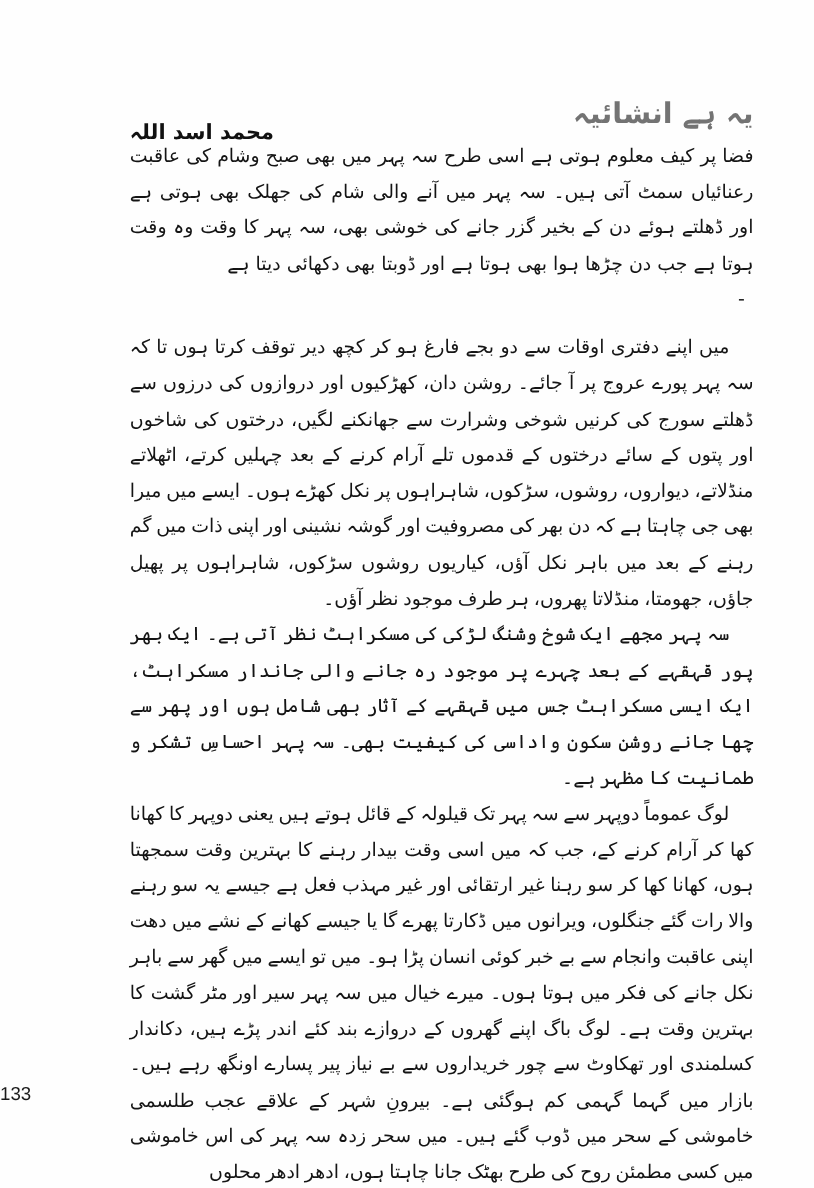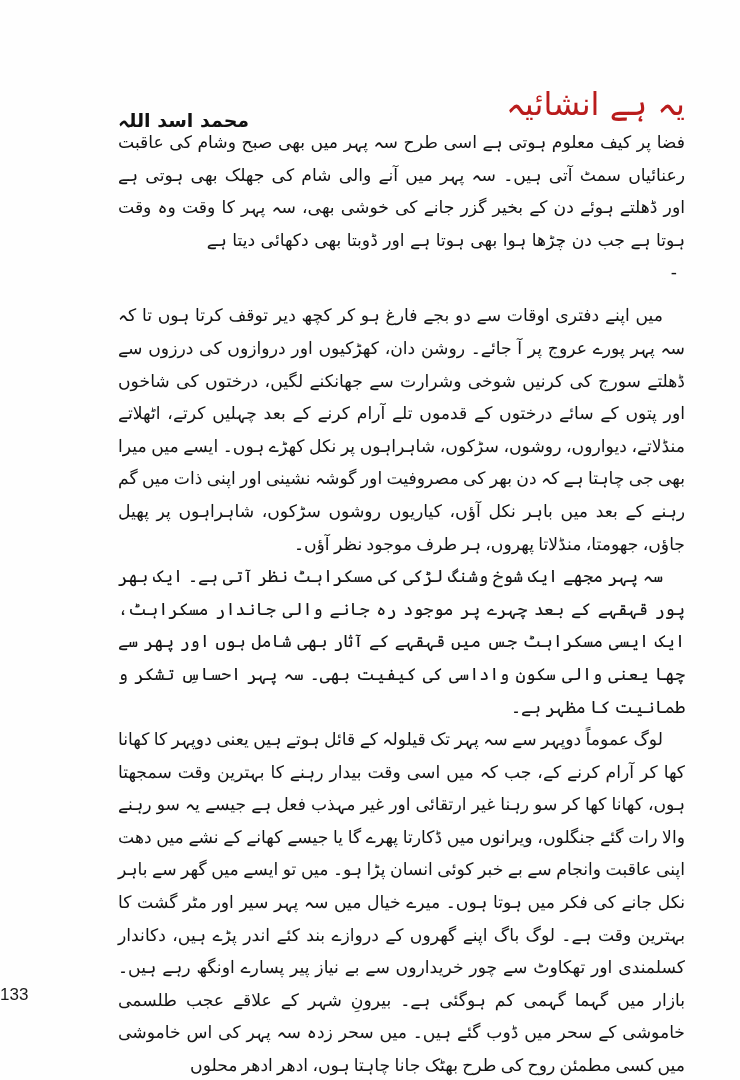--- a/index.html
+++ b/index.html
@@ -27,23 +27,23 @@
       top: 84px;
       left: 118px;
       right: 55px;
       height: 40px;
       direction: rtl;
       display: flex;
       justify-content: space-between;
       align-items: center;
     }
     .header .title {
-      font-size: 32px;
-      font-weight: normal;
-      color: #b91c1c;
+      font-size: 26px;
+      font-weight: bold;
+      color: #737373;
       line-height: 1;
     }
     .header .author {
       font-size: 19px;
       font-weight: bold;
       color: #111;
       line-height: 1;
       margin-top: 32px;
     }
     .body {
@@ -93,18 +93,18 @@
   <div class="header">
     <div class="title">یہ ہے انشائیہ</div>
     <div class="author">محمد اسد اللہ</div>
   </div>
 
   <div class="body">
     <p>فضا پر کیف معلوم ہوتی ہے اسی طرح سہ پہر میں بھی صبح وشام کی عاقبت رعنائیاں سمٹ آتی ہیں۔ سہ پہر میں آنے والی شام کی جھلک بھی ہوتی ہے اور ڈھلتے ہوئے دن کے بخیر گزر جانے کی خوشی بھی، سہ پہر کا وقت وہ وقت ہوتا ہے جب دن چڑھا ہوا بھی ہوتا ہے اور ڈوبتا بھی دکھائی دیتا ہے</p>
     <p class="dash">-</p>
     <div class="gap"></div>
     <p class="indent">میں اپنے دفتری اوقات سے دو بجے فارغ ہو کر کچھ دیر توقف کرتا ہوں تا کہ سہ پہر پورے عروج پر آ جائے۔ روشن دان، کھڑکیوں اور دروازوں کی درزوں سے ڈھلتے سورج کی کرنیں شوخی وشرارت سے جھانکنے لگیں، درختوں کی شاخوں اور پتوں کے سائے درختوں کے قدموں تلے آرام کرنے کے بعد چہلیں کرتے، اٹھلاتے منڈلاتے، دیواروں، روشوں، سڑکوں، شاہراہوں پر نکل کھڑے ہوں۔ ایسے میں میرا بھی جی چاہتا ہے کہ دن بھر کی مصروفیت اور گوشہ نشینی اور اپنی ذات میں گم رہنے کے بعد میں باہر نکل آؤں، کیاریوں روشوں سڑکوں، شاہراہوں پر پھیل جاؤں، جھومتا، منڈلاتا پھروں، ہر طرف موجود نظر آؤں۔</p>
-    <p class="indent">سہ پہر مجھے ایک شوخ وشنگ لڑکی کی مسکراہٹ نظر آتی ہے۔ ایک بھر پور قہقہے کے بعد چہرے پر موجود رہ جانے والی جاندار مسکراہٹ، ایک ایسی مسکراہٹ جس میں قہقہے کے آثار بھی شامل ہوں اور پھر سے چھا یعنی والی سکون واداسی کی کیفیت بھی۔ سہ پہر احساسِ تشکر و طمانیت کا مظہر ہے۔</p>
+    <p class="indent">سہ پہر مجھے ایک شوخ وشنگ لڑکی کی مسکراہٹ نظر آتی ہے۔ ایک بھر پور قہقہے کے بعد چہرے پر موجود رہ جانے والی جاندار مسکراہٹ، ایک ایسی مسکراہٹ جس میں قہقہے کے آثار بھی شامل ہوں اور پھر سے چھا جانے روشن سکون واداسی کی کیفیت بھی۔ سہ پہر احساسِ تشکر و طمانیت کا مظہر ہے۔</p>
     <p class="indent">لوگ عموماً دوپہر سے سہ پہر تک قیلولہ کے قائل ہوتے ہیں یعنی دوپہر کا کھانا کھا کر آرام کرنے کے، جب کہ میں اسی وقت بیدار رہنے کا بہترین وقت سمجھتا ہوں، کھانا کھا کر سو رہنا غیر ارتقائی اور غیر مہذب فعل ہے جیسے یہ سو رہنے والا رات گئے جنگلوں، ویرانوں میں ڈکارتا پھرے گا یا جیسے کھانے کے نشے میں دھت اپنی عاقبت وانجام سے بے خبر کوئی انسان پڑا ہو۔ میں تو ایسے میں گھر سے باہر نکل جانے کی فکر میں ہوتا ہوں۔ میرے خیال میں سہ پہر سیر اور مٹر گشت کا بہترین وقت ہے۔ لوگ باگ اپنے گھروں کے دروازے بند کئے اندر پڑے ہیں، دکاندار کسلمندی اور تھکاوٹ سے چور خریداروں سے بے نیاز پیر پسارے اونگھ رہے ہیں۔ بازار میں گہما گہمی کم ہوگئی ہے۔ بیرونِ شہر کے علاقے عجب طلسمی خاموشی کے سحر میں ڈوب گئے ہیں۔ میں سحر زدہ سہ پہر کی اس خاموشی میں کسی مطمئن روح کی طرح بھٹک جانا چاہتا ہوں، ادھر ادھر محلوں</p>
   </div>
 
   <div class="page-number">133</div>
 </div>
 
 </body></html>

